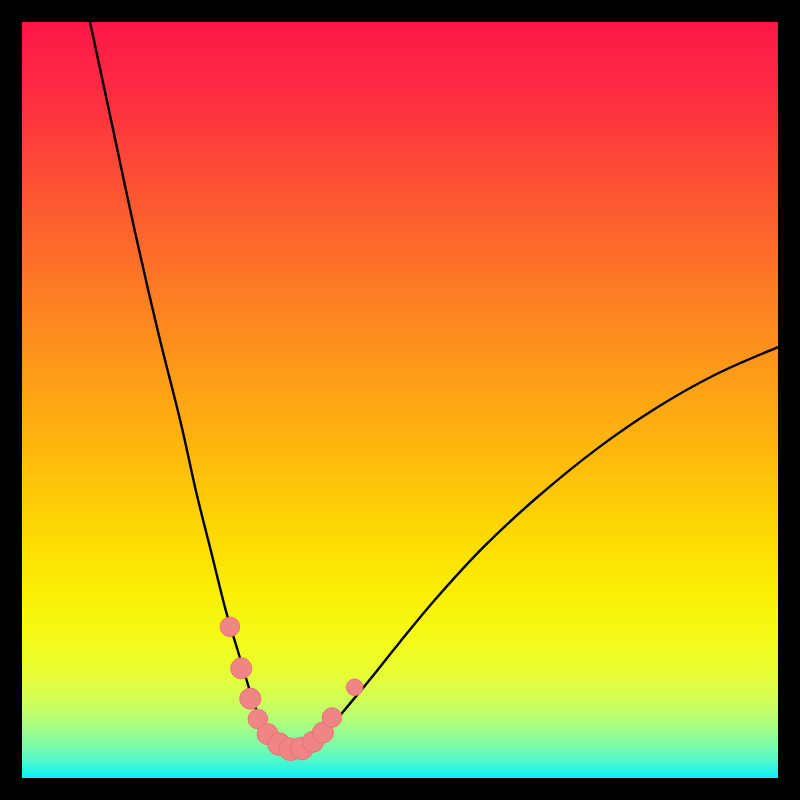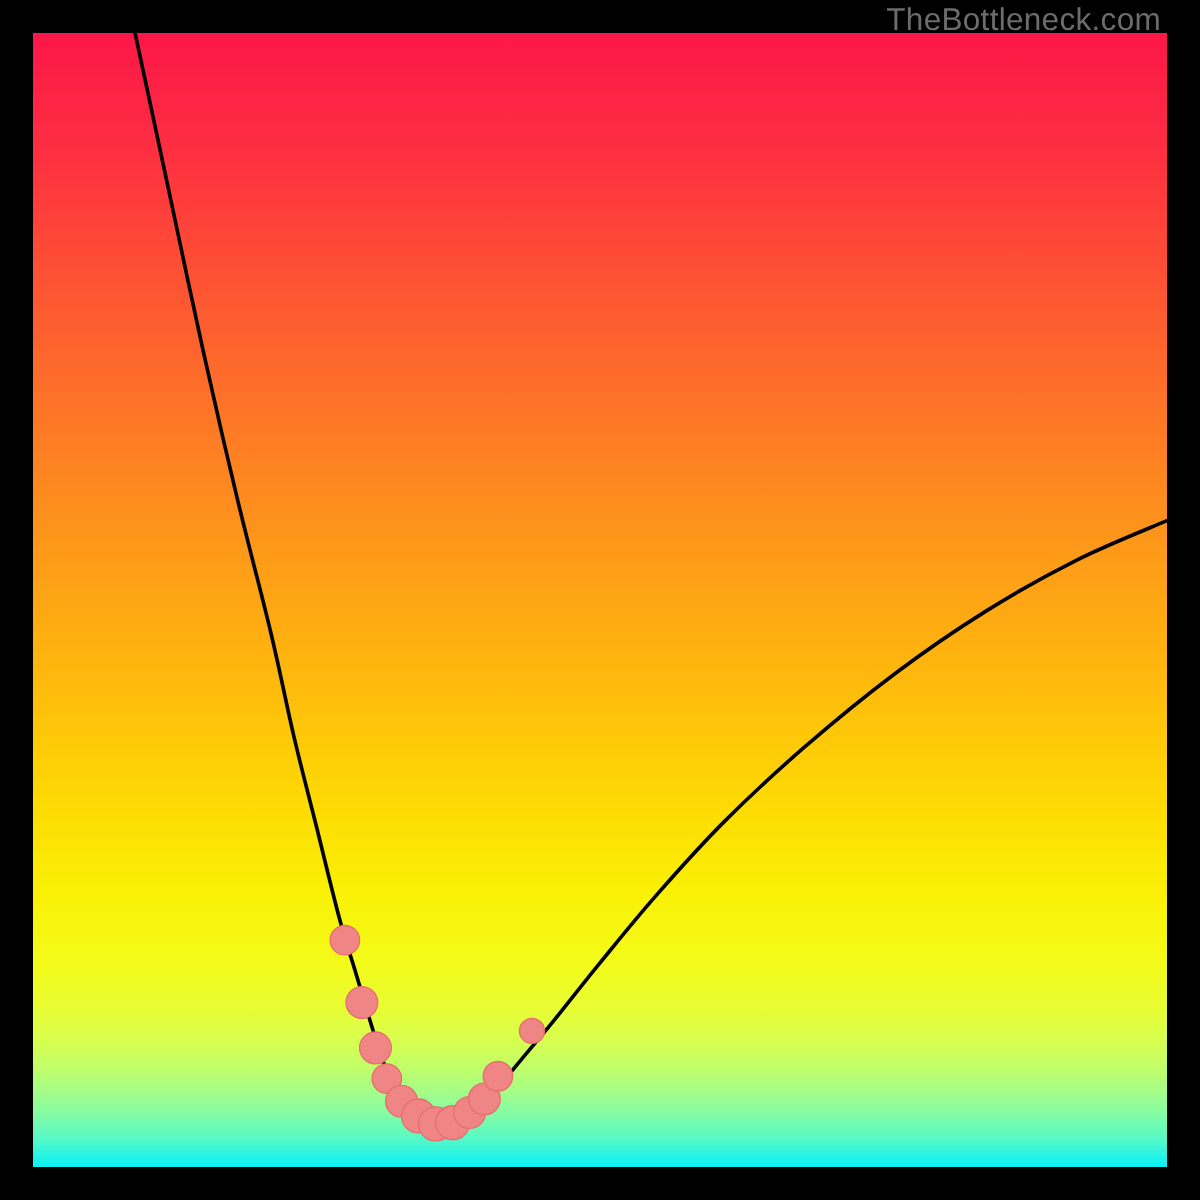--- a/index.html
+++ b/index.html
@@ -90,14 +90,13 @@
           <circle cx="34.000" cy="95.500" r="1.500" fill="#ef8585" stroke="#e86f6f" stroke-width="0.12"></circle>
           <circle cx="35.500" cy="96.200" r="1.500" fill="#ef8585" stroke="#e86f6f" stroke-width="0.12"></circle>
           <circle cx="37.000" cy="96.100" r="1.500" fill="#ef8585" stroke="#e86f6f" stroke-width="0.12"></circle>
           <circle cx="38.500" cy="95.200" r="1.400" fill="#ef8585" stroke="#e86f6f" stroke-width="0.12"></circle>
           <circle cx="39.800" cy="94.000" r="1.400" fill="#ef8585" stroke="#e86f6f" stroke-width="0.12"></circle>
           <circle cx="41.000" cy="92.000" r="1.300" fill="#ef8585" stroke="#e86f6f" stroke-width="0.12"></circle>
           <circle cx="44.000" cy="88.000" r="1.100" fill="#ef8585" stroke="#e86f6f" stroke-width="0.12"></circle>
         </g>
     </svg>
   </div>
-  <div class="watermark">TheBottleneck.com</div>
 </div>
 
 </body></html>

